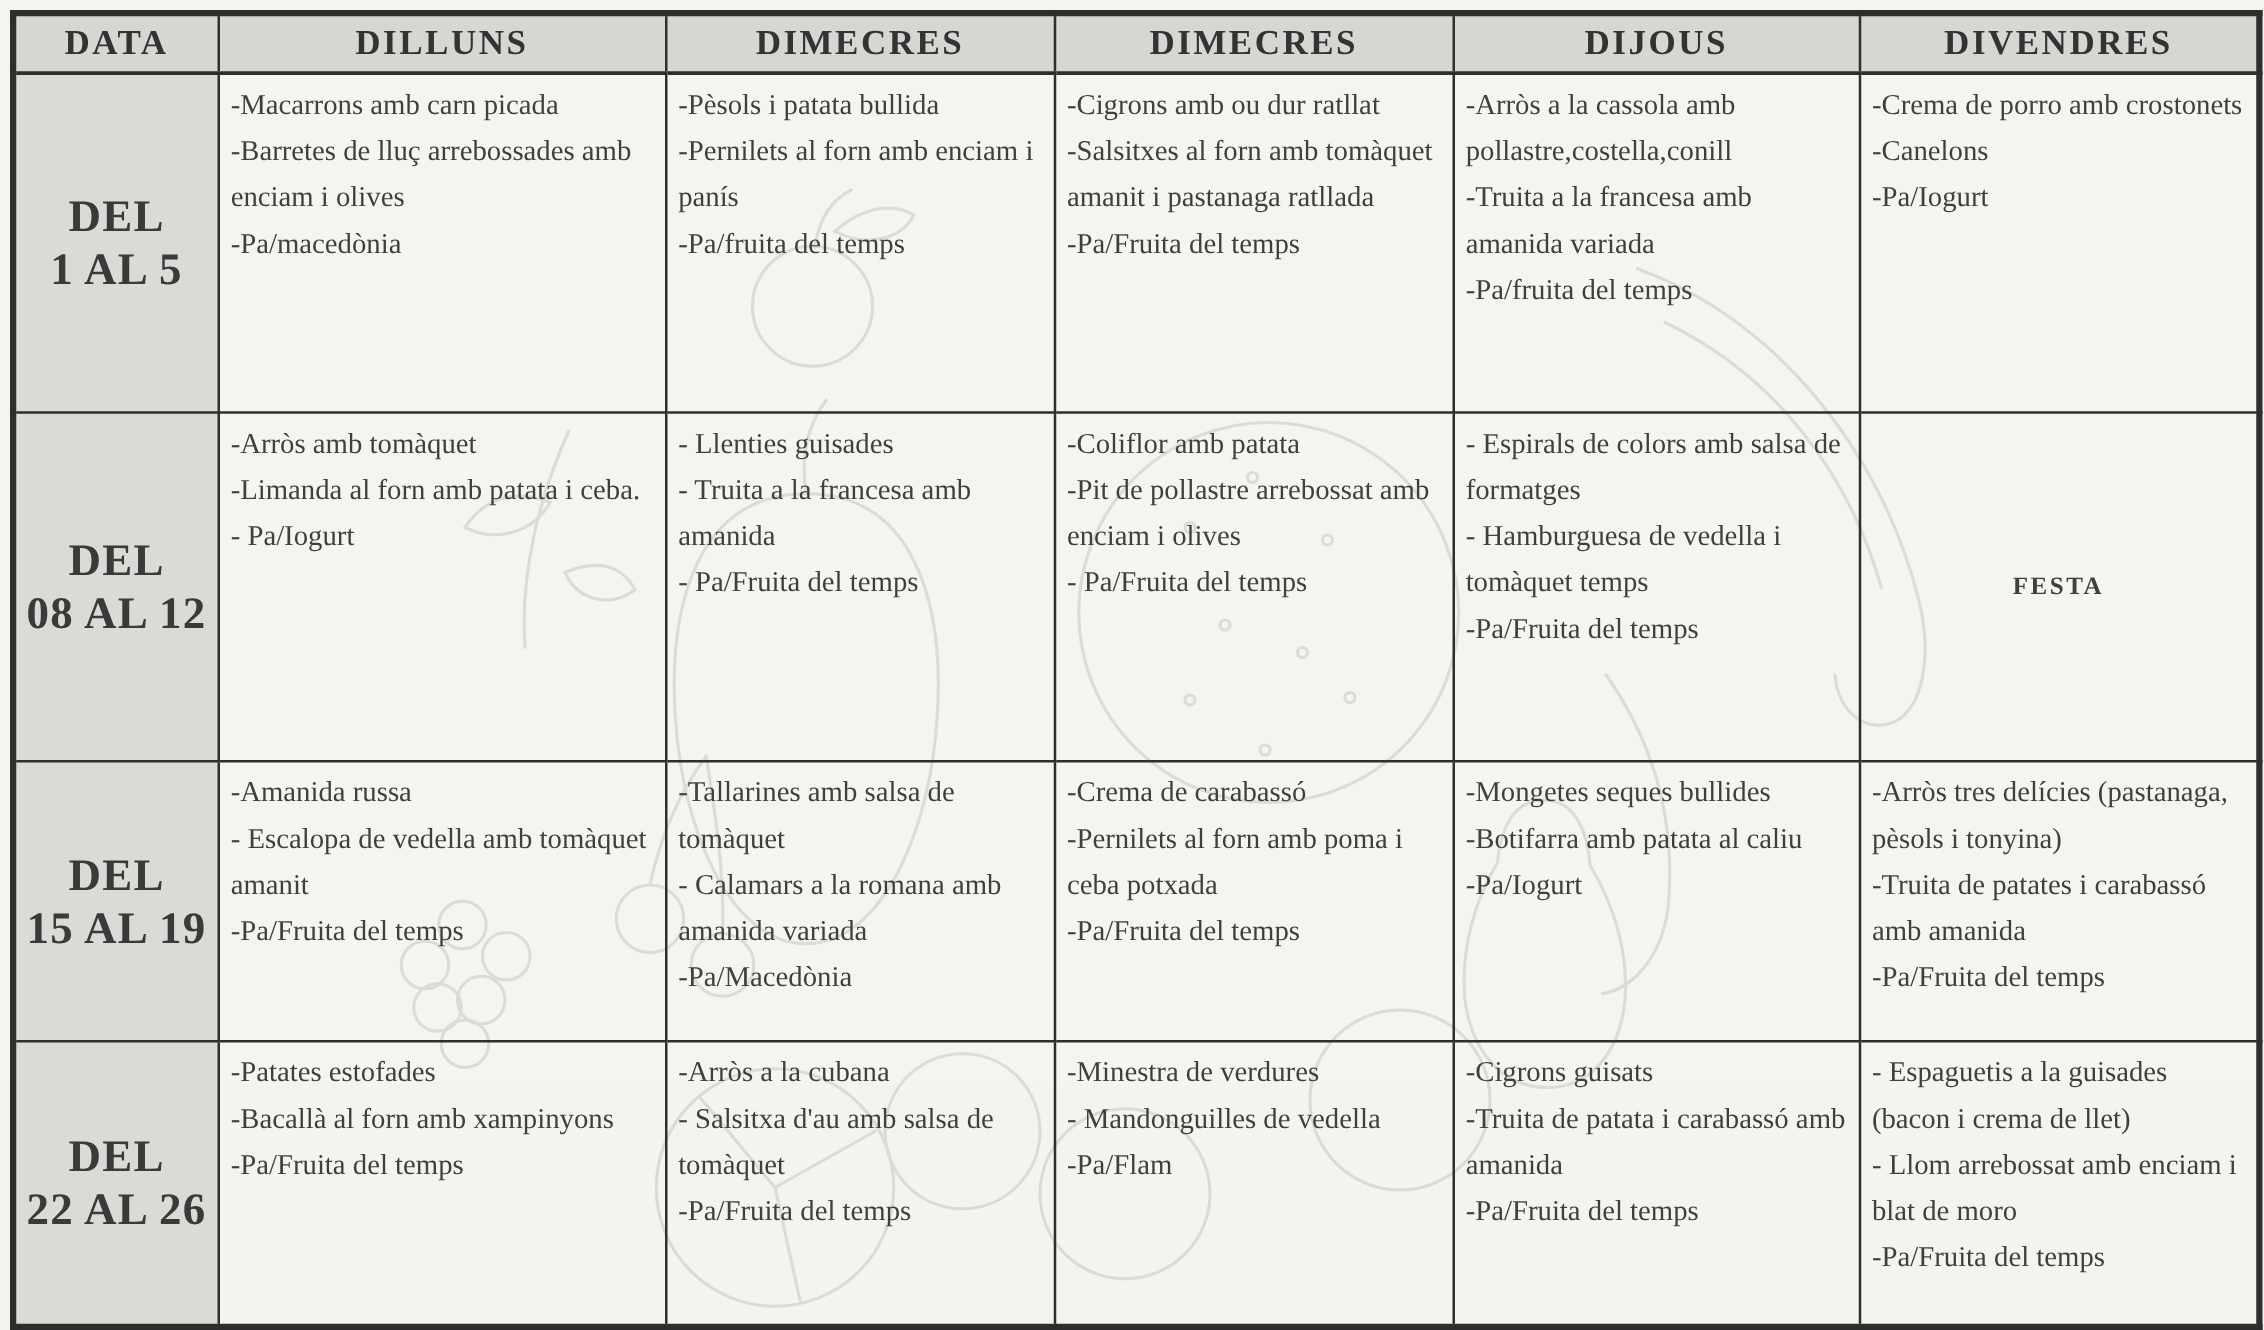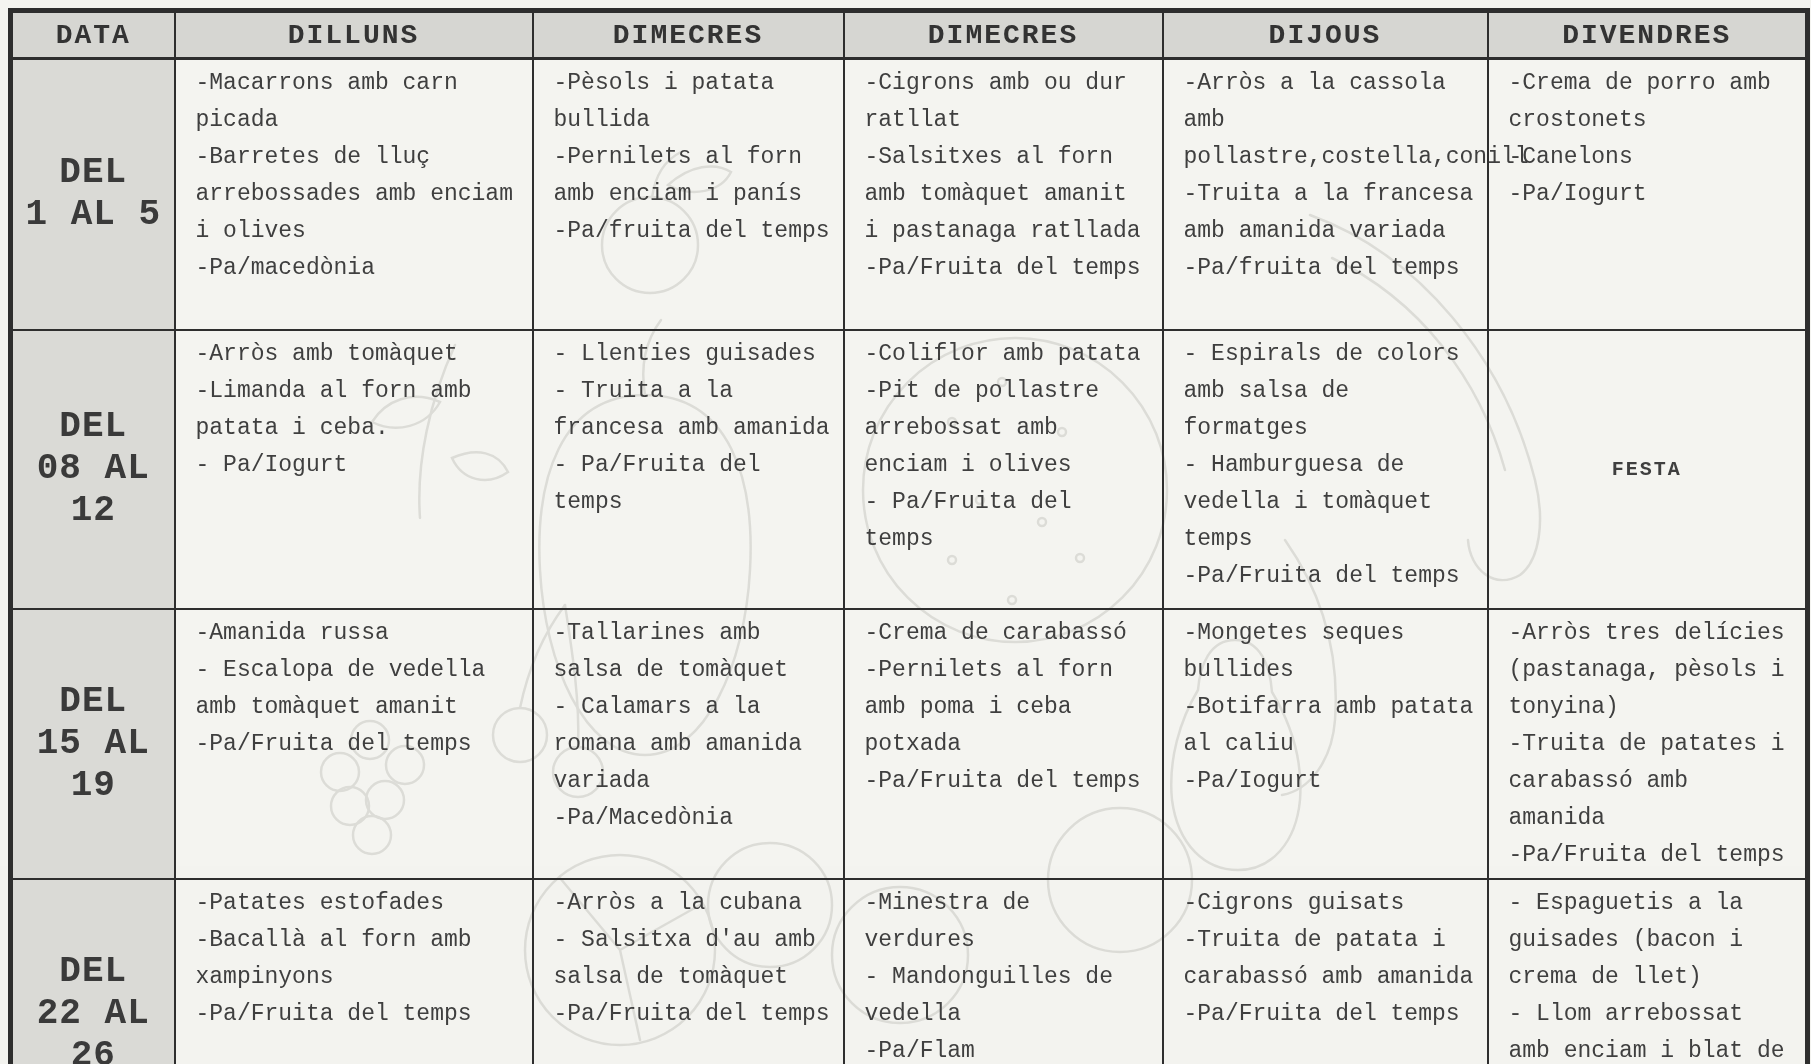--- a/index.html
+++ b/index.html
@@ -1,19 +1,19 @@
 <!DOCTYPE html>
 <html><head>
 <meta charset="utf-8">
 <style>
   html,body{margin:0;padding:0;background:#f3f3ef;}
   body{width:1811px;height:1064px;overflow:hidden;}
   .scan{
     position:relative;width:1811px;height:866px;
-    font-family:Liberation Mono, monospace;
+    font-family:Liberation Serif, serif;
     color:var(--text_color,#3d3d3d);
     background:var(--page_bg,#f4f4f0);
   }
   .watermark{position:absolute;left:0;top:0;z-index:0;}
   table.menu{
     position:absolute;left:8px;top:8px;width:1797px;height:1045px;
     table-layout:fixed;border-collapse:collapse;z-index:1;background:transparent;
     border:5px solid var(--border_color,#2a2a2a);
   }
   th,td{border:2px solid var(--border_color,#2a2a2a);}
@@ -25,21 +25,21 @@
     color:#333;
   }
   td.date-cell{
     background:var(--date_col_bg,#dadad6);
     font-weight:bold;font-size:36px;line-height:42px;
     text-align:center;vertical-align:middle;color:#3a3a3a;
     letter-spacing:1px;
   }
   td.menu-cell{
     vertical-align:top;text-align:left;
-    padding:5px 9px 4px 20px;
+    padding:5px 9px 4px 9px;
     font-size:23px;line-height:37px;
     background:transparent;
   }
   td.festa-cell{
     vertical-align:middle;text-align:center;
     font-weight:bold;font-size:20px;letter-spacing:2px;
     background:transparent;
   }
   .menu-item{margin:0;}
   tbody tr:nth-child(1){height:271px;}

